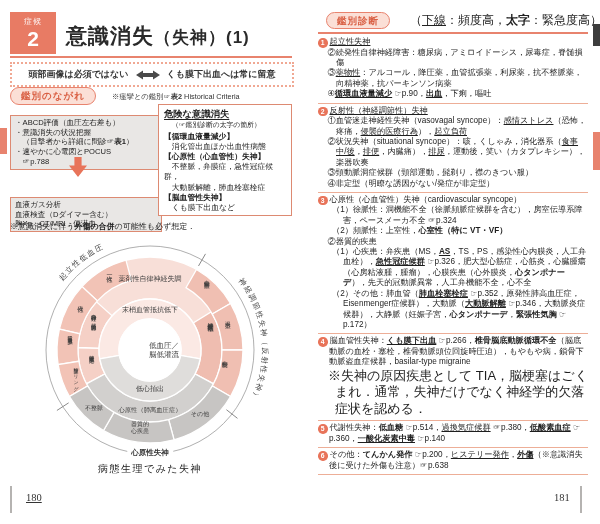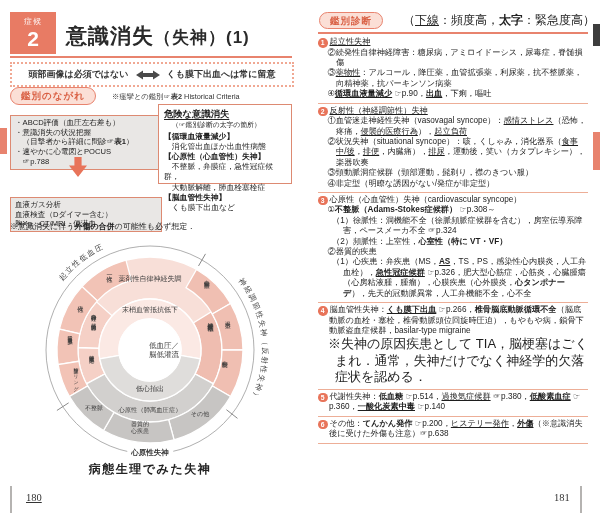--- a/index.html
+++ b/index.html
@@ -15,41 +15,41 @@
   .title .sub{font-size:17px;}
   .title-rule{position:absolute;left:10px;top:56px;width:282px;height:2px;background:#E8836E;}
   .notice{position:absolute;left:10px;top:62px;width:280px;height:21px;border:2px dotted #F0A893;display:flex;align-items:center;justify-content:center;gap:6px;font-size:9px;font-weight:bold;color:#333;background:#fff;}
   .pill{display:inline-block;background:#FBDFD6;border:1px solid #E8836E;border-radius:10px;color:#D95F43;font-size:9.5px;font-weight:bold;padding:1.5px 10px;letter-spacing:1px;white-space:nowrap;}
   .flow-pill{position:absolute;left:10px;top:87px;}
   .flow-note{position:absolute;left:112px;top:92px;font-size:7.3px;color:#333;white-space:nowrap;}
   .graybox{position:absolute;left:10px;width:142px;background:#E9E7E5;border:1px solid #DD8A72;font-size:7.6px;line-height:1.28;padding:2px 4px;color:#222;}
   .box1{top:104px;margin-top:11px;}
   .box2{top:197px;}
   .darrow{position:absolute;left:69px;top:157px;width:18px;height:20px;background:#E8745A;clip-path:polygon(30% 0,70% 0,70% 42%,100% 42%,50% 100%,0 42%,30% 42%);}
-  .danger{position:absolute;left:158px;top:104px;width:134px;height:80px;border:1.2px solid #DD8A72;background:#fff;padding:3px 5px;font-size:7.8px;line-height:1.3;box-sizing:border-box;}
+  .danger{position:absolute;left:158px;top:104px;width:134px;height:112px;border:1.2px solid #DD8A72;background:#fff;padding:3px 5px;font-size:7.8px;line-height:1.3;box-sizing:border-box;}
   .danger .dt{font-size:9.3px;font-weight:bold;text-decoration:underline;text-underline-offset:2px;}
   .danger .ds{font-size:6.8px;margin:1px 0 2px 8px;}
   .caution{position:absolute;left:10px;top:221px;font-size:8px;color:#222;}
 
   
   .diagram{position:absolute;left:14px;top:238px;width:272px;height:240px;}
   .dg-svg{position:absolute;left:0;top:0;}
   .arct{font-size:7.5px;fill:#444;letter-spacing:1.5px;paint-order:stroke;stroke:#ffffff;stroke-width:2.5px;}
   .dglab{position:absolute;transform:translate(-50%,-50%);font-size:7px;color:#3a3a3a;white-space:nowrap;text-align:center;}
   .dgv{position:absolute;transform:translate(-50%,-50%);writing-mode:vertical-rl;font-size:5.5px;color:#3a3a3a;line-height:1.18;letter-spacing:0.5px;}
   .dg-bottom{background:#fff;padding:0 4px;font-weight:bold;font-size:7.5px;color:#333;}
-  .dg-caption{position:absolute;left:136px;top:231px;transform:translate(-50%,-50%);font-size:12px;font-weight:bold;letter-spacing:1.5px;white-space:nowrap;color:#222;}
+  .dg-caption{position:absolute;left:136px;top:231px;transform:translate(-50%,-50%);font-size:10px;font-weight:normal;letter-spacing:1.5px;white-space:nowrap;color:#222;}
 
   .pageno{position:absolute;font-family:"Liberation Serif",serif;font-size:10.5px;color:#333;}
   .pagebar{position:absolute;width:2px;height:27px;background:#b5b3b1;top:486px;}
   .edge-tab{position:absolute;width:7px;}
 
   
   .rp{position:absolute;left:318px;top:12px;width:270px;font-size:8.2px;line-height:1.27;color:#1e1e1e;}
-  .rp-head{margin-left:8px;display:flex;align-items:center;gap:20px;justify-content:center;}
+  .rp-head{margin-left:8px;display:flex;align-items:center;gap:20px;}
   .legend{font-size:12px;color:#222;white-space:nowrap;}
   .rule-head{height:2px;background:#E8836E;margin:3px 0 1px;}
   .sec{border-bottom:1px solid #EDAE97;padding:2px 0 3px;}
   .sec-t{padding-left:11px;text-indent:-11px;}
   .mk{display:inline-block;text-indent:0;width:9.5px;height:9.5px;border-radius:50%;background:#E8745A;color:#fff;font-size:6.8px;font-weight:bold;line-height:9.5px;text-align:center;margin-right:2px;vertical-align:-1px;}
   .it{padding-left:18px;text-indent:-8.5px;}
   .it2{padding-left:25px;text-indent:-11px;}
   .itn{font-size:13px;padding-left:17px;text-indent:-7px;}
 </style>
 </head>
@@ -162,25 +162,25 @@
   <div class="sec">
     <div class="sec-t"><span class="mk">2</span><span><u>反射性（神経調節性）失神</u></span></div>
     <div class="it">①血管迷走神経性失神（vasovagal syncope）：<u>感情ストレス</u>（恐怖，疼痛，<u>侵襲的医療行為</u>），<u>起立負荷</u></div>
     <div class="it">②状況失神（situational syncope）：咳，くしゃみ，消化器系（<u>食事中/後</u>，<u>排便</u>，内臓痛），<u>排尿</u>，運動後，笑い（カタプレキシー），楽器吹奏</div>
     <div class="it">③頸動脈洞症候群（頸部運動，髭剃り，襟のきつい服）</div>
     <div class="it">④非定型（明瞭な誘因がない/発症が非定型）</div>
   </div>
 
   <div class="sec">
     <div class="sec-t"><span class="mk">3</span><span>心原性（心血管性）失神（cardiovascular syncope）</span></div>
-    <div class="it">①<b>不整脈（Adams-Stokes症候群）</b> ☞p.308～</div>
     <div class="it it2">（1）徐脈性：洞機能不全（徐脈頻脈症候群を含む），房室伝導系障害，ペースメーカ不全 ☞p.324</div>
     <div class="it it2">（2）頻脈性：上室性，<b>心室性（特に VT・VF）</b></div>
     <div class="it">②器質的疾患</div>
     <div class="it it2">（1）心疾患：弁疾患（MS，<b><u>AS</u></b>，TS，PS，感染性心内膜炎，人工弁血栓），<b><u>急性冠症候群</u></b> ☞p.326，肥大型心筋症，心筋炎，心臓腫瘍（心房粘液腫，腫瘤），心膜疾患（心外膜炎，<b>心タンポナーデ</b>），先天的冠動脈異常，人工弁機能不全，心不全</div>
+    <div class="it it2">（2）その他：肺血管（<b><u>肺血栓塞栓症</u></b> ☞p.352，原発性肺高血圧症，Eisenmenger症候群），大動脈（<b><u>大動脈解離</u></b> ☞p.346，大動脈炎症候群），大静脈（妊娠子宮，<b>心タンポナーデ</b>，<b>緊張性気胸</b> ☞p.172）</div>
   </div>
 
   <div class="sec">
     <div class="sec-t"><span class="mk">4</span><span>脳血管性失神：<b><u>くも膜下出血</u></b> ☞p.266，<b>椎骨脳底動脈循環不全</b>（脳底動脈の血栓・塞栓，椎骨動脈頭位回旋時圧迫），もやもや病，鎖骨下動脈盗血症候群，basilar-type migraine</span></div>
     <div class="itn">※失神の原因疾患として TIA，脳梗塞はごくまれ．通常，失神だけでなく神経学的欠落症状を認める．</div>
   </div>
 
   <div class="sec">
     <div class="sec-t"><span class="mk">5</span><span>代謝性失神：<b>低血糖</b> ☞p.514，<u>過換気症候群</u> ☞p.380，<b><u>低酸素血症</u></b> ☞p.360，<b><u>一酸化炭素中毒</u></b> ☞p.140</span></div>
   </div>

